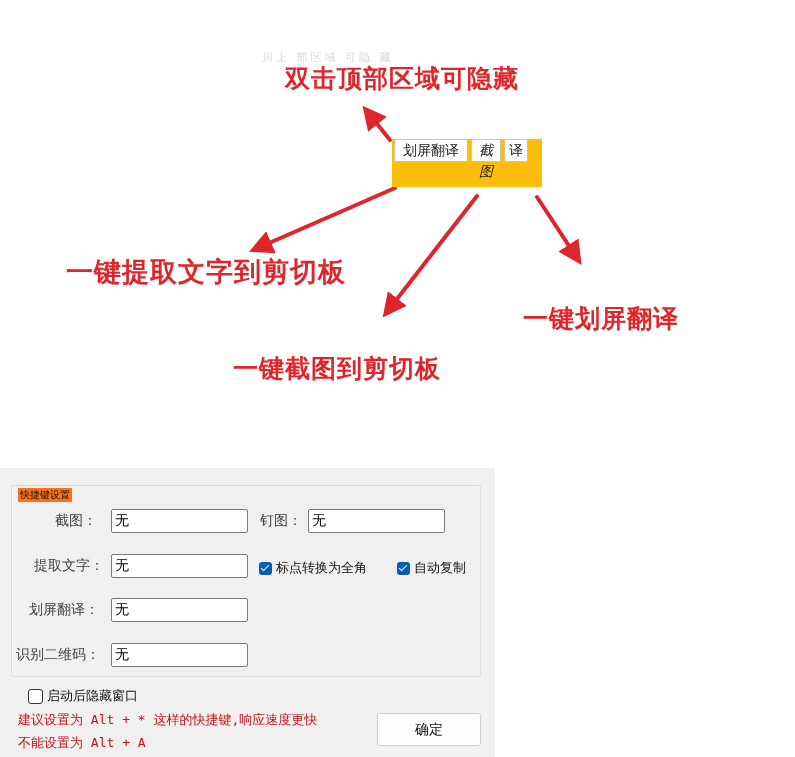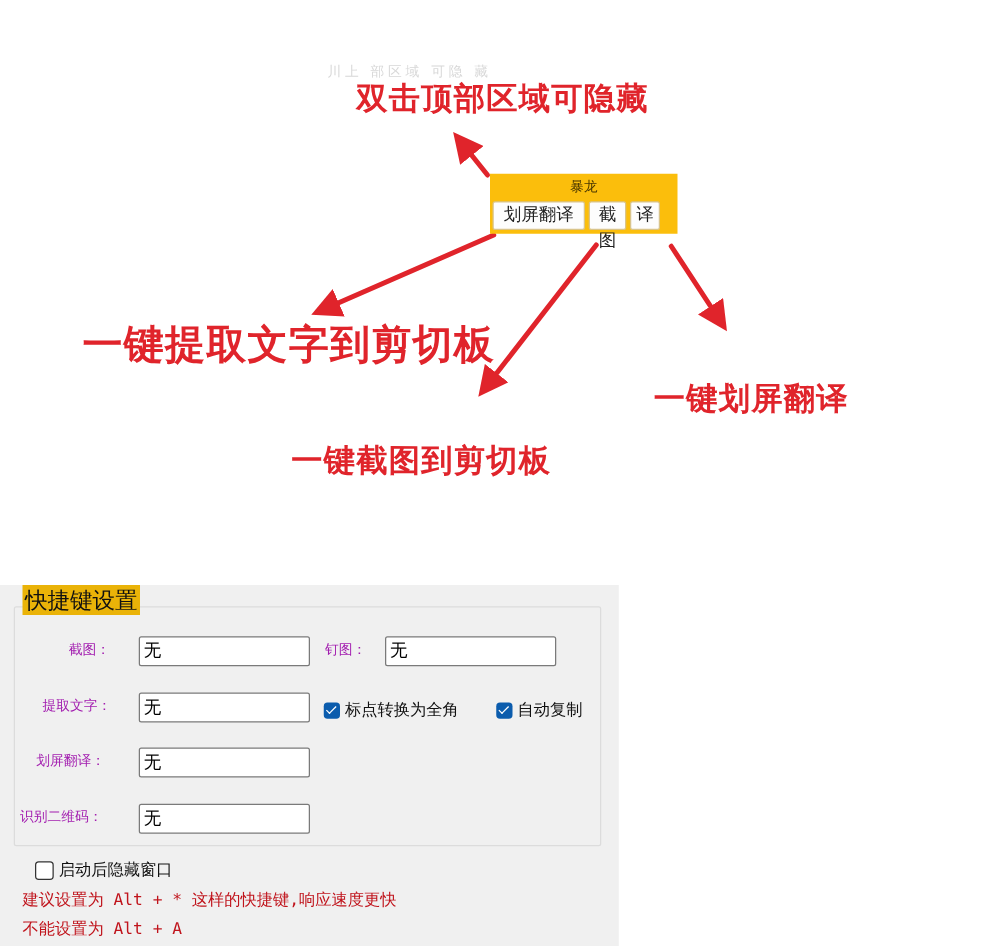--- a/index.html
+++ b/index.html
@@ -11,58 +11,58 @@
   .faint-top {
     position:absolute; left:262px; top:50px; font-size:11px; color:#d8d8d8;
     letter-spacing:3px;
   }
   .annot {
     position:absolute; color:#e0242b; font-weight:bold;
     font-family:"DejaVu Sans", sans-serif; letter-spacing:1px;
     white-space:nowrap;
   }
   .annot-hide { left:268px; top:62px; font-size:25px;margin-left:17px; }
-  .annot-ocr { left:66px; top:254px; font-size:32px; }
+  .annot-ocr { left:66px; top:254px; font-size:27px; }
   .annot-shot { left:233px; top:352px; font-size:25px; }
   .annot-trans { left:523px; top:302px; font-size:25px; }
 
   svg.arrows { position:absolute; left:0; top:0; width:795px; height:460px; pointer-events:none; }
 
   
   .toolbar {
     position:absolute; left:392px; top:139px; width:150px; height:48px;
     background:#fbbe0c; box-sizing:border-box;
   }
   .toolbar-title {
     height:22px; line-height:22px; text-align:center; font-size:11px; color:#4a3700;
   }
   .toolbar-btns { display:flex; gap:3px; padding:0 2px; }
   .tb-btn {
     height:23px; line-height:21px; background:#fdfdfd; border:1px solid #d9c48a;
     border-radius:2px; font-size:14px; color:#222; text-align:center; box-sizing:border-box;
     padding:0 3px; cursor:pointer;
   }
   .tb-ocr { width:74px; }
-  .tb-shot { width:30px; }
+  .tb-shot { width:30px;font-style:italic; }
   .tb-trans { width:24px; }
 
   
   .dialog {
     position:absolute; left:0; top:468px; width:495px; height:289px; background:#f0f0f0;
   }
   .groupbox {
     position:absolute; left:11px; top:17px; width:470px; height:192px;
     border:1px solid #dcdcdc; border-radius:2px; box-sizing:border-box;
   }
   .group-legend {
-    position:absolute; left:18px; top:0; background:#eab308; padding:0 2px;
-    font-size:18px; color:#111;
+    position:absolute; left:18px; top:20px; background:#f97316; padding:0 2px;
+    font-size:10px; color:#111;
   }
   .lbl {
-    position:absolute; font-size:11px; color:#a21caf; text-align:left; white-space:nowrap;
+    position:absolute; font-size:14px; color:#404040; text-align:left; white-space:nowrap;
   }
   .field {
     position:absolute; width:137px; height:24px; box-sizing:border-box;
     background:#fff; border:1px solid #7a7a7a; border-radius:2px;
     font-size:14px; padding:0 3px; line-height:22px; color:#000;
     font-family:"DejaVu Sans", sans-serif;
   }
   .chk-wrap { position:absolute; display:flex; align-items:center; gap:4px; font-size:13px; color:#111; white-space:nowrap;text-align:center; }
   .chk {
     width:13px; height:13px; border-radius:3px; background:#0b5cad; position:relative; box-sizing:border-box;
@@ -101,21 +101,20 @@
     <line x1="537" y1="197" x2="575" y2="255" marker-end="url(#ah)"></line>
   </g>
 </svg>
 
 <div class="annot annot-hide">双击顶部区域可隐藏</div>
 <div class="annot annot-ocr">一键提取文字到剪切板</div>
 <div class="annot annot-shot">一键截图到剪切板</div>
 <div class="annot annot-trans">一键划屏翻译</div>
 
 <div class="toolbar">
-  <div class="toolbar-title">暴龙</div>
   <div class="toolbar-btns">
     <div class="tb-btn tb-ocr">划屏翻译</div>
     <div class="tb-btn tb-shot">截图</div>
     <div class="tb-btn tb-trans">译</div>
   </div>
 </div>
 
 <div class="dialog">
   <div class="groupbox"></div>
   <div class="group-legend">快捷键设置</div>
@@ -145,13 +144,14 @@
   <input class="field" style="left: 111px; top: 175px;" readonly="" value="无">
 
   <div class="chk-wrap" style="left:18px; top:219px;padding-left:10px;">
     <span class="chk off" style="width:15px;height:15px;"></span>
     <span>启动后隐藏窗口</span>
   </div>
 
   <div class="hint" style="top:243px;text-align:center;">建议设置为 Alt + * 这样的快捷键,响应速度更快</div>
   <div class="hint" style="top:266px;text-align:right;">不能设置为 Alt + A</div>
 
+  <div class="ok-btn">确定</div>
 </div>
 
 </body></html>

